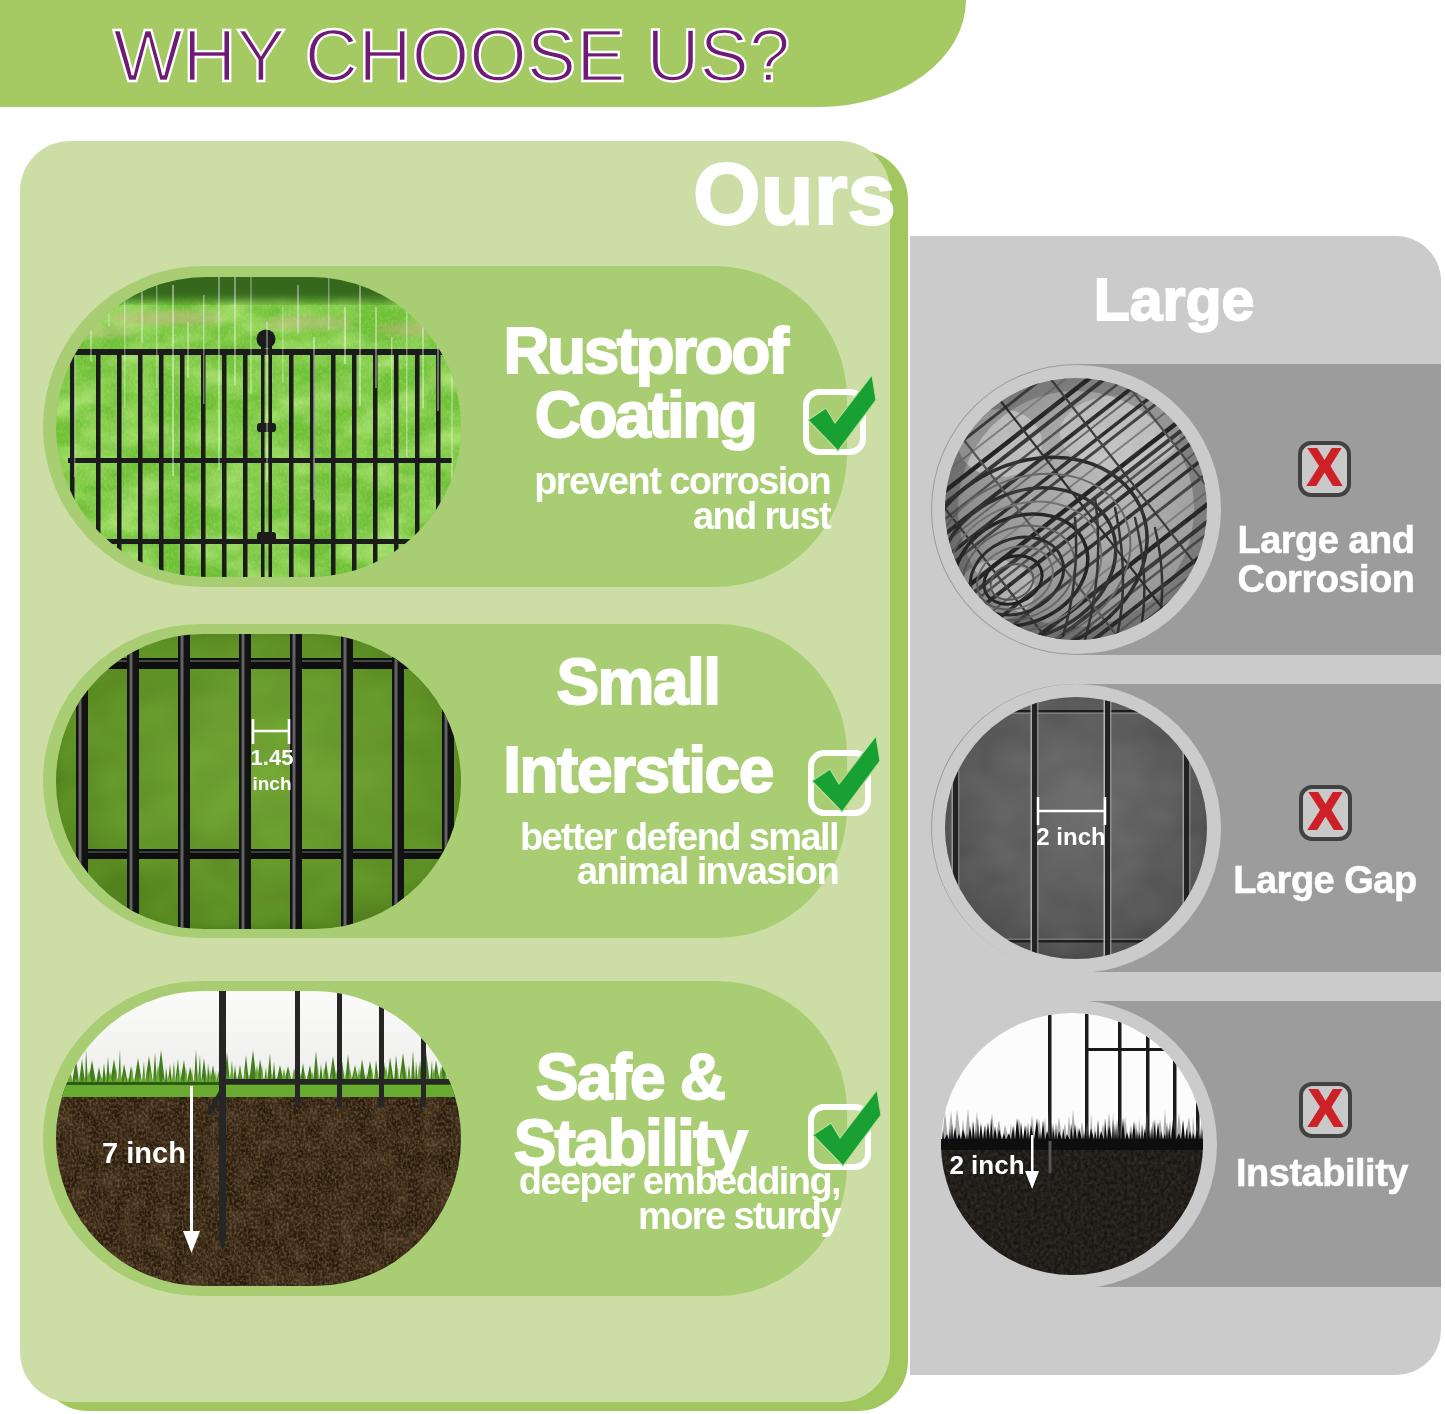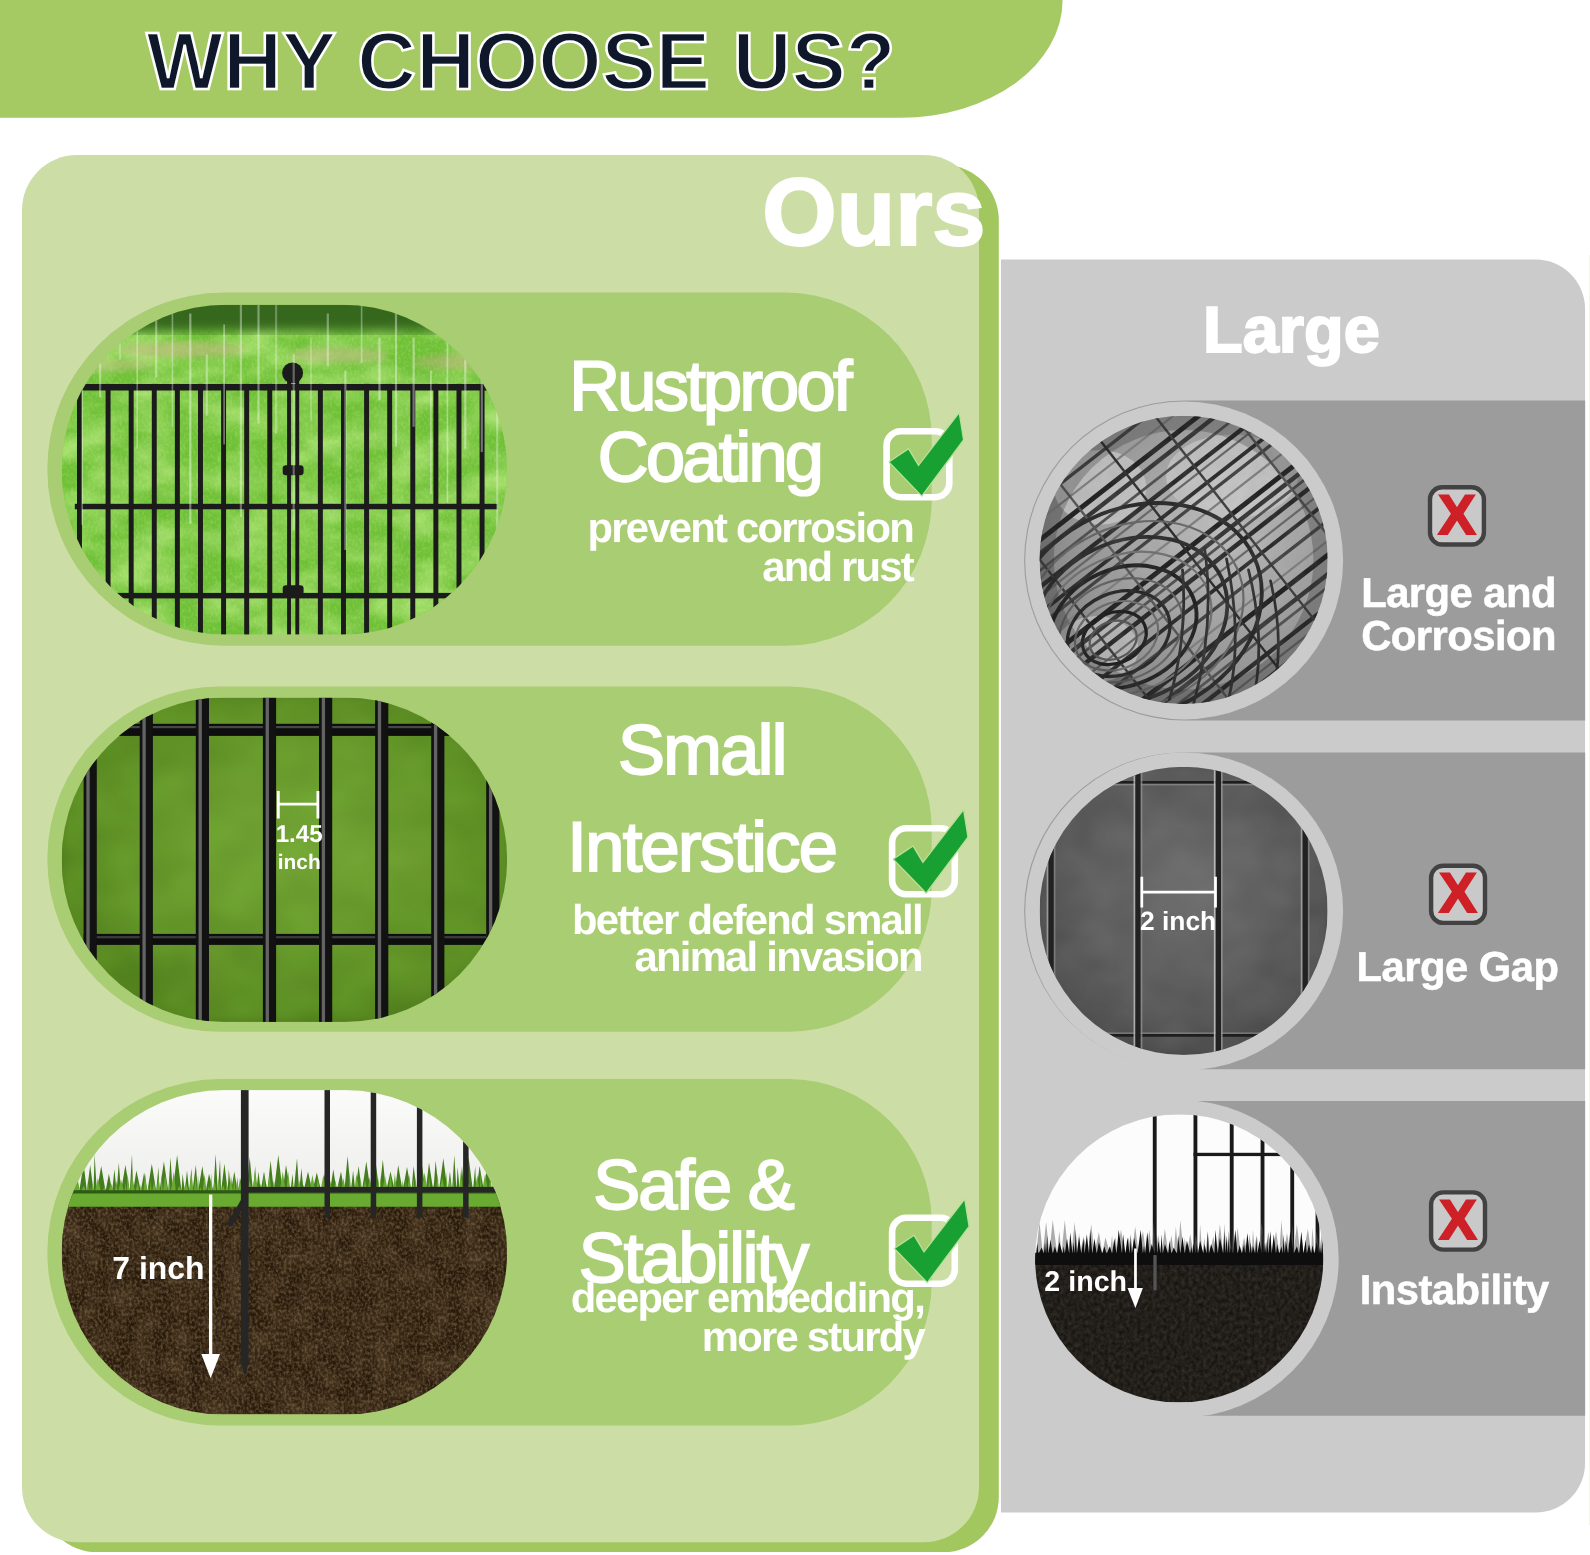--- a/index.html
+++ b/index.html
@@ -1,28 +1,28 @@
 <!DOCTYPE html>
 <html><head>
 <meta charset="utf-8">
 <style>
 html,body{margin:0;padding:0;background:#fff}
 body{width:1445px;height:1414px;position:relative;overflow:hidden;font-family:"Liberation Sans",sans-serif;-webkit-font-smoothing:antialiased}
 *{-webkit-font-smoothing:antialiased}
 .abs{position:absolute}
 #banner{left:0;top:0;width:966px;height:107px;background:#a5c963;border-bottom-right-radius:147px 107px}
-#hdr{left:133px;top:2px;height:107px;line-height:107px;font-size:74px;font-weight:bold;color:#0f172a;letter-spacing:0px;-webkit-text-stroke:2.3px #fff}
+#hdr{left:113px;top:2px;height:107px;line-height:107px;font-size:74px;font-weight:normal;color:#701a75;letter-spacing:0px;-webkit-text-stroke:2.3px #fff}
 #shadowL{left:38px;top:150px;width:870px;height:1261px;background:#a2c75e;border-radius:50px}
 #panelL{left:20px;top:141px;width:870px;height:1261px;background:#ccdea6;border-radius:50px}
 #oursT{left:26px;top:149px;width:870px;text-align:right;font-size:87px;line-height:90px;font-weight:bold;color:#fff;-webkit-text-stroke:2px #fff}
 .rowG{left:43px;width:804px;background:#a9cd73;border-radius:161px 133px 133px 161px/161px 133px 133px 161px}
 #rg1{top:266px;height:321px}
 #rg2{top:624px;height:314px}
 #rg3{top:981px;height:315px}
-.tT{color:#fff;font-weight:normal;font-size:64px;letter-spacing:-2.5px;text-align:center;-webkit-text-stroke:1.8px #fff;white-space:pre-line}
+.tT{color:#fff;font-weight:bold;font-size:64px;letter-spacing:-2.5px;text-align:center;-webkit-text-stroke:1.8px #fff;white-space:pre-line}
 .tS{color:#fff;font-weight:bold;font-size:38px;letter-spacing:-1.6px;text-align:right;white-space:pre-line}
 #t1{left:460px;width:370px;top:319px;line-height:64px}
 #s1{left:470px;width:360px;top:464px;line-height:35px}
 #t2{left:453px;width:370px;top:638px;line-height:88px;letter-spacing:-1.5px}
 #s2{left:458px;width:380px;top:820px;line-height:34px}
 #t3{left:445px;width:370px;top:1044px;line-height:66px;letter-spacing:-1.8px}
 #s3{left:460px;width:380px;top:1164px;line-height:35px}
 .cbox{box-sizing:border-box;width:63px;height:66px;border:6.5px solid #fff;border-radius:16px;background:transparent}
 #panelR{left:910px;top:236px;width:531px;height:1139px;background:#cbcbcb;border-radius:0 45px 45px 0}
 #othersT{left:910px;top:270px;width:528px;text-align:center;font-size:59px;line-height:60px;font-weight:bold;color:#fff;-webkit-text-stroke:1.8px #fff}

